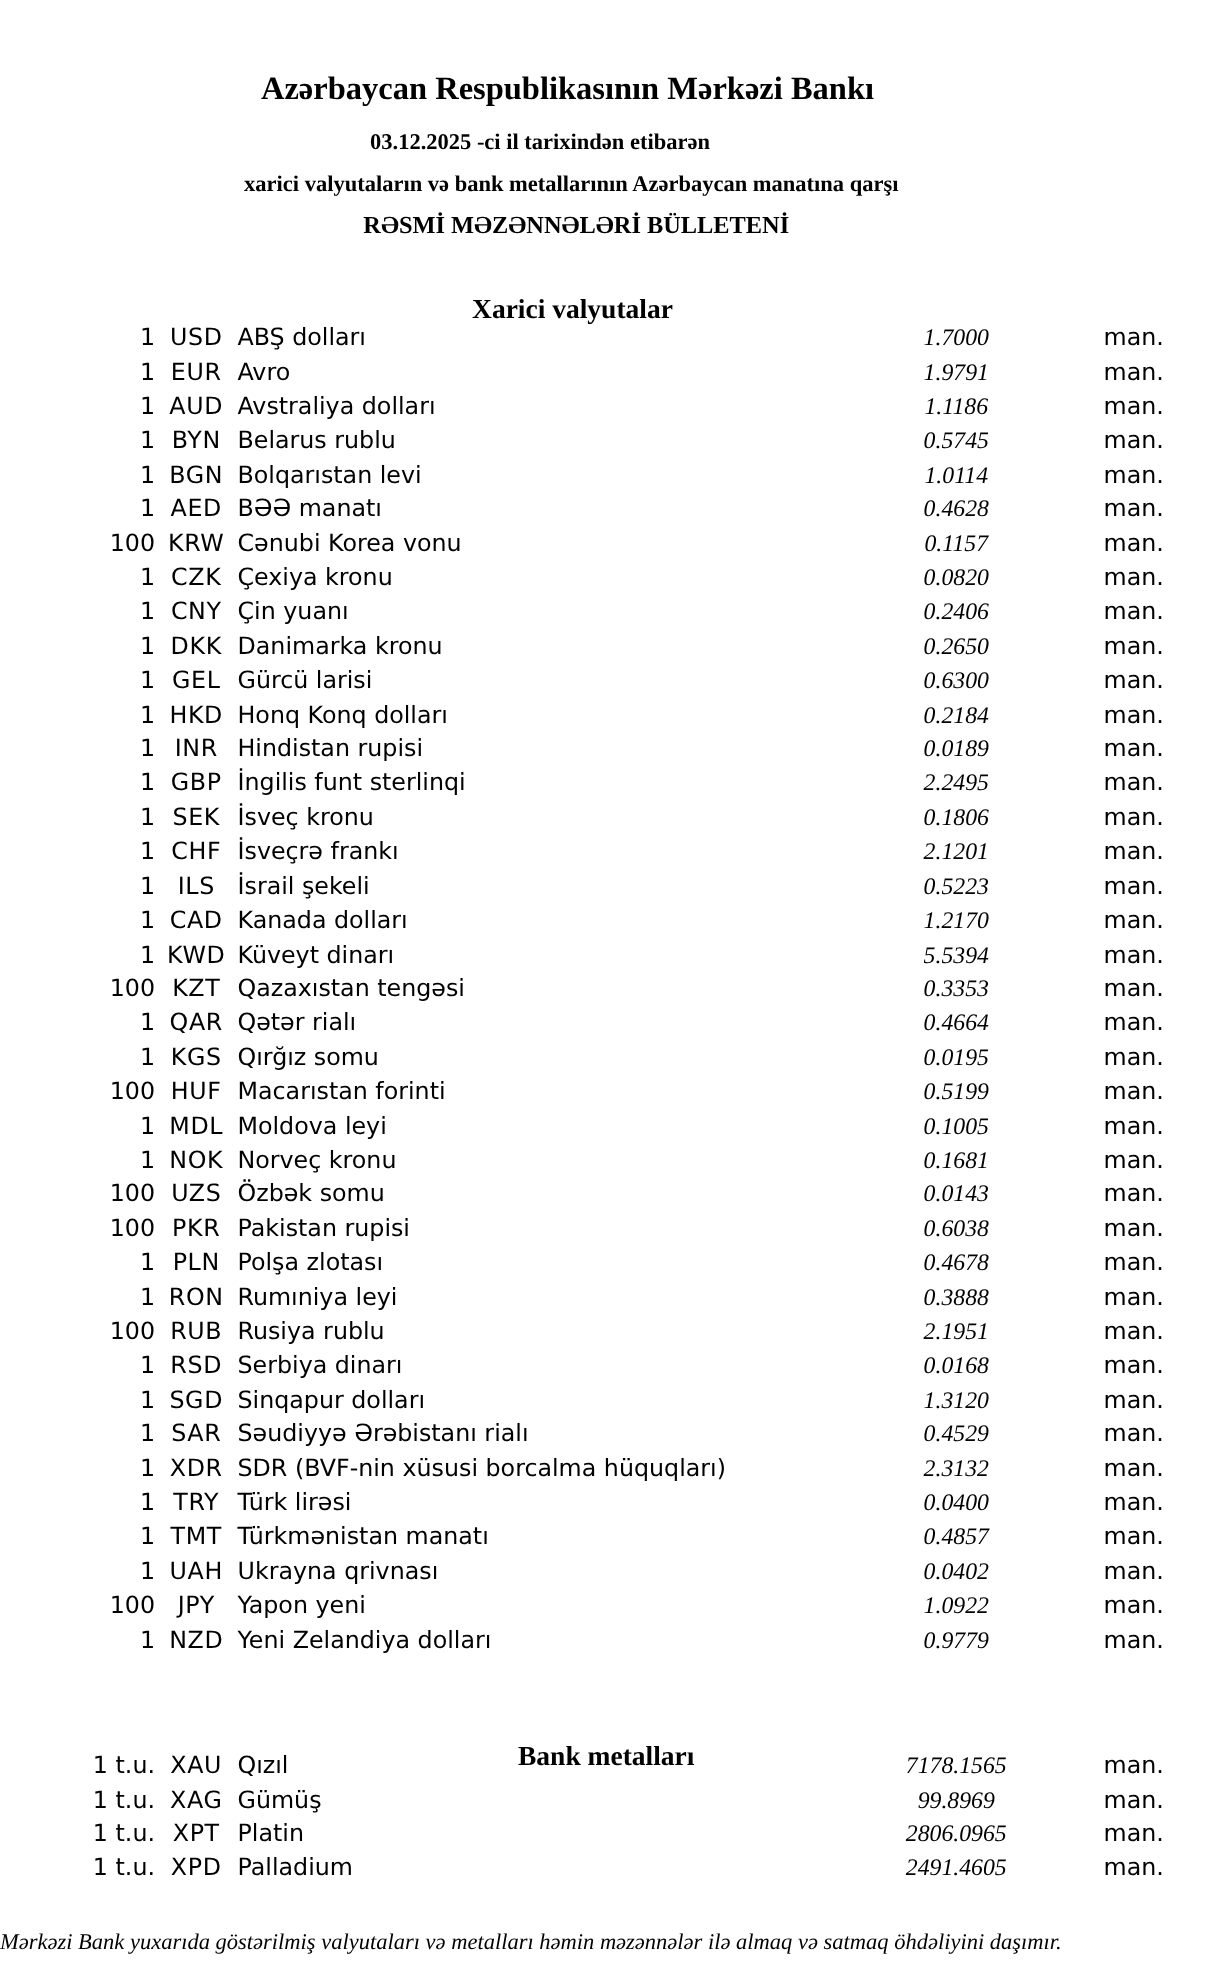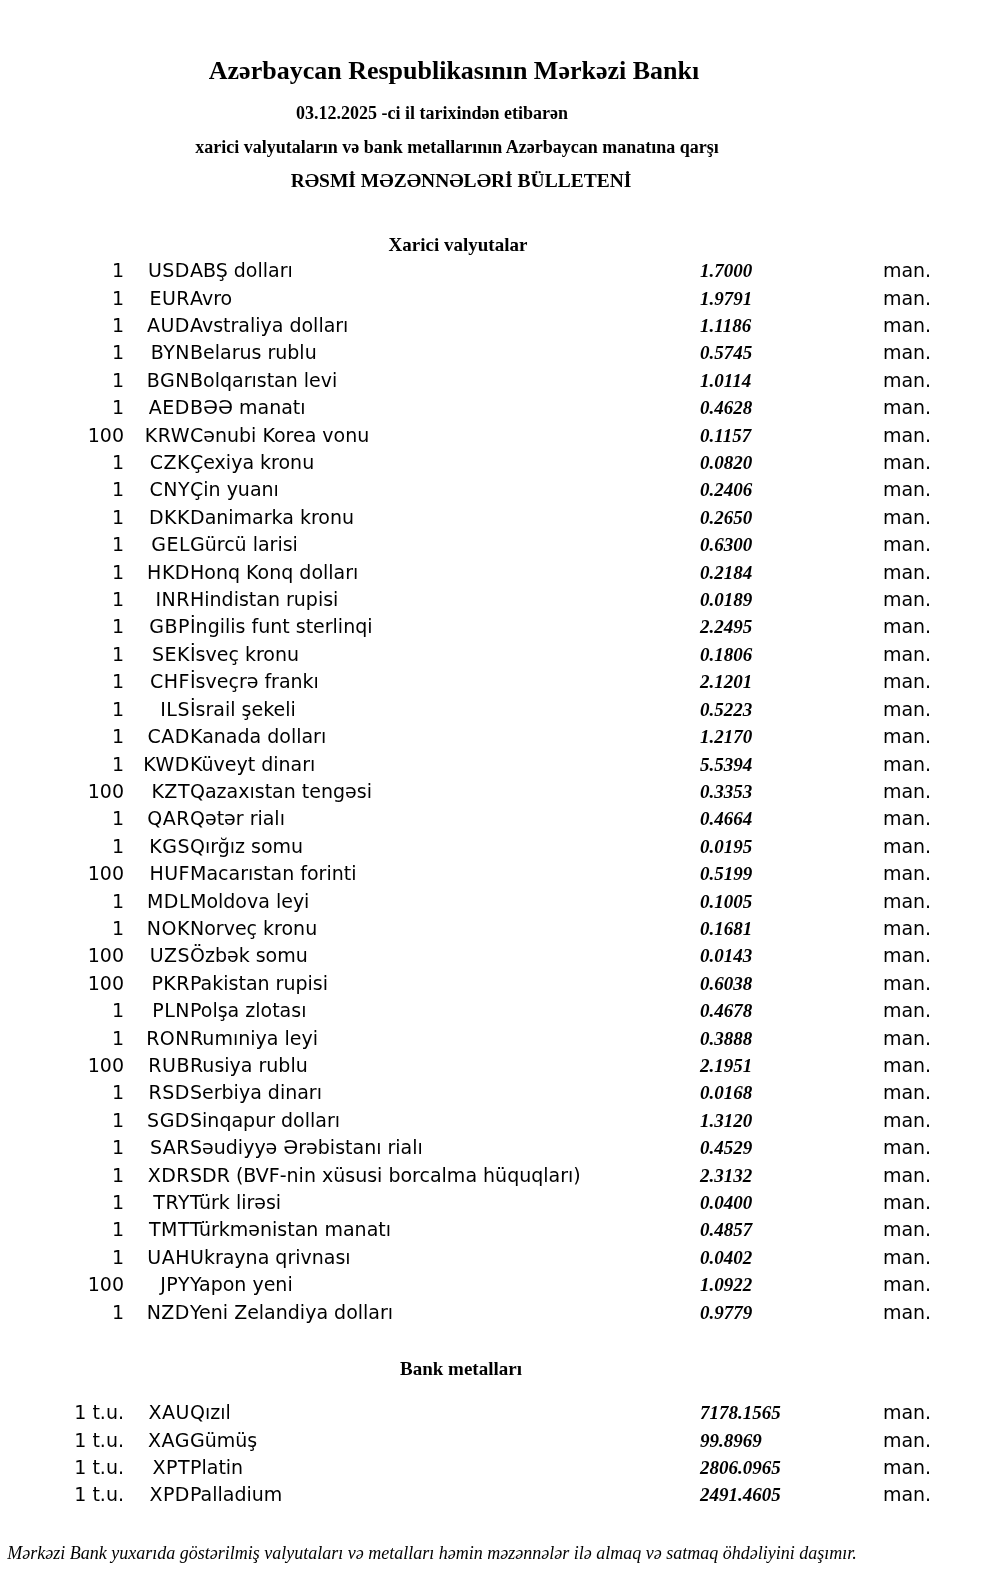--- a/index.html
+++ b/index.html
@@ -19,60 +19,59 @@
     text-align: center;
     box-sizing: border-box;
     font-family: "Liberation Serif", serif;
     font-weight: bold;
     white-space: nowrap;
   }
   .title    { top: 56px;  font-size: 26px;   padding-left: 44px; }
   .dateline { top: 103px; font-size: 18px;   }
   .subline  { top: 137px; font-size: 18px;   padding-left: 50px; }
   .bulletin { top: 170px; font-size: 19.5px; padding-left: 58px; }
-  .sec-h    { font-size: 19px; }
+  .sec-h    { font-size: 22px; }
   .sec-h-cur { top: 234px;  padding-left: 52px; }
-  .sec-h-met { top: 1358px; padding-left: 58px; }
+  .sec-h-met { top: 1392px; padding-left: 58px; margin-left: 24px; }
 
   table.rates {
     position: absolute;
     left: 0;
     width: 984px;
     border-collapse: collapse;
     table-layout: fixed;
   }
   .t-cur { top: 257px; }
   .t-met { top: 1399px; }
   table.rates td {
     padding: 0;
     height: 27.42px;
     vertical-align: middle;
     font-size: 19px;
     line-height: 1;
     white-space: nowrap;
     overflow: visible;
   }
   td.qty  { text-align: right;  padding-right: 3px; }
-  td.code { text-align: right; letter-spacing: 0.5px; }
+  td.code { text-align: center; letter-spacing: 0.5px; }
   td.name { text-align: left;   padding-left: 2px; }
   td.rate {
-    text-align: left;
+    text-align: center;
     font-family: "Liberation Serif", serif;
     font-style: italic;
-    font-weight: bold;
+    font-weight: normal;
     font-size: 16.5px;
   }
   td.unit { text-align: center; padding-left: 14px; }
 
   .footer-note {
     position: absolute;
     top: 1543px;
     left: 0;
     width: 864px;
-    text-align: center;
     font-family: "Liberation Serif", serif;
     font-style: italic;
     font-size: 18px;
     white-space: nowrap;
   }
 </style>
 </head>
 <body>
 
 <div class="page">

